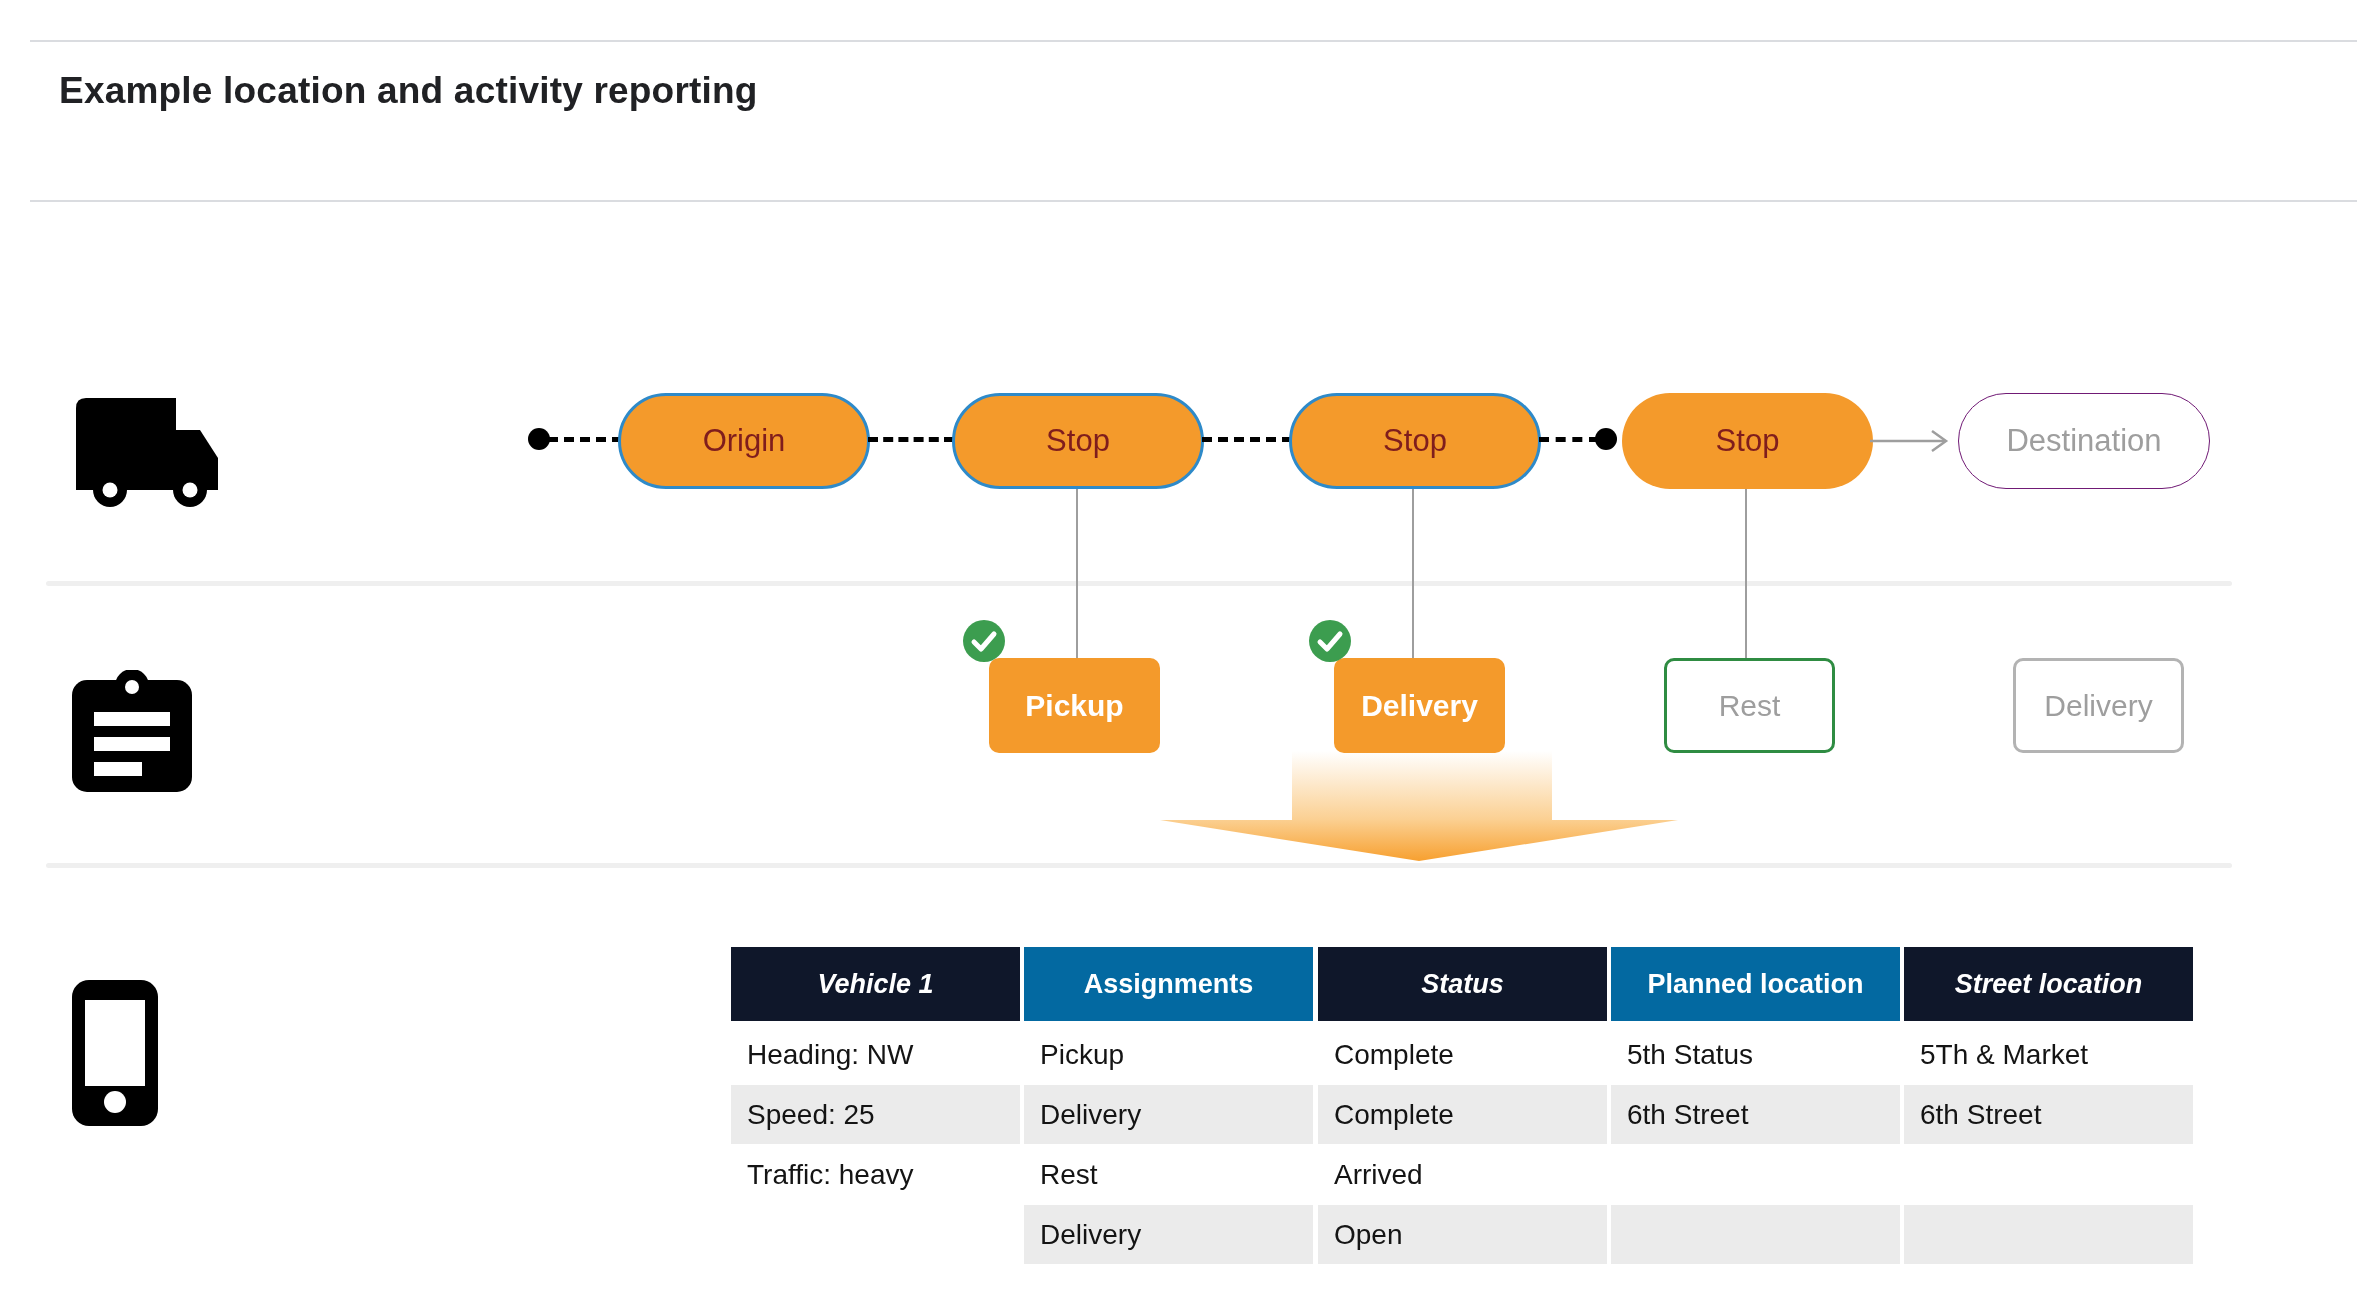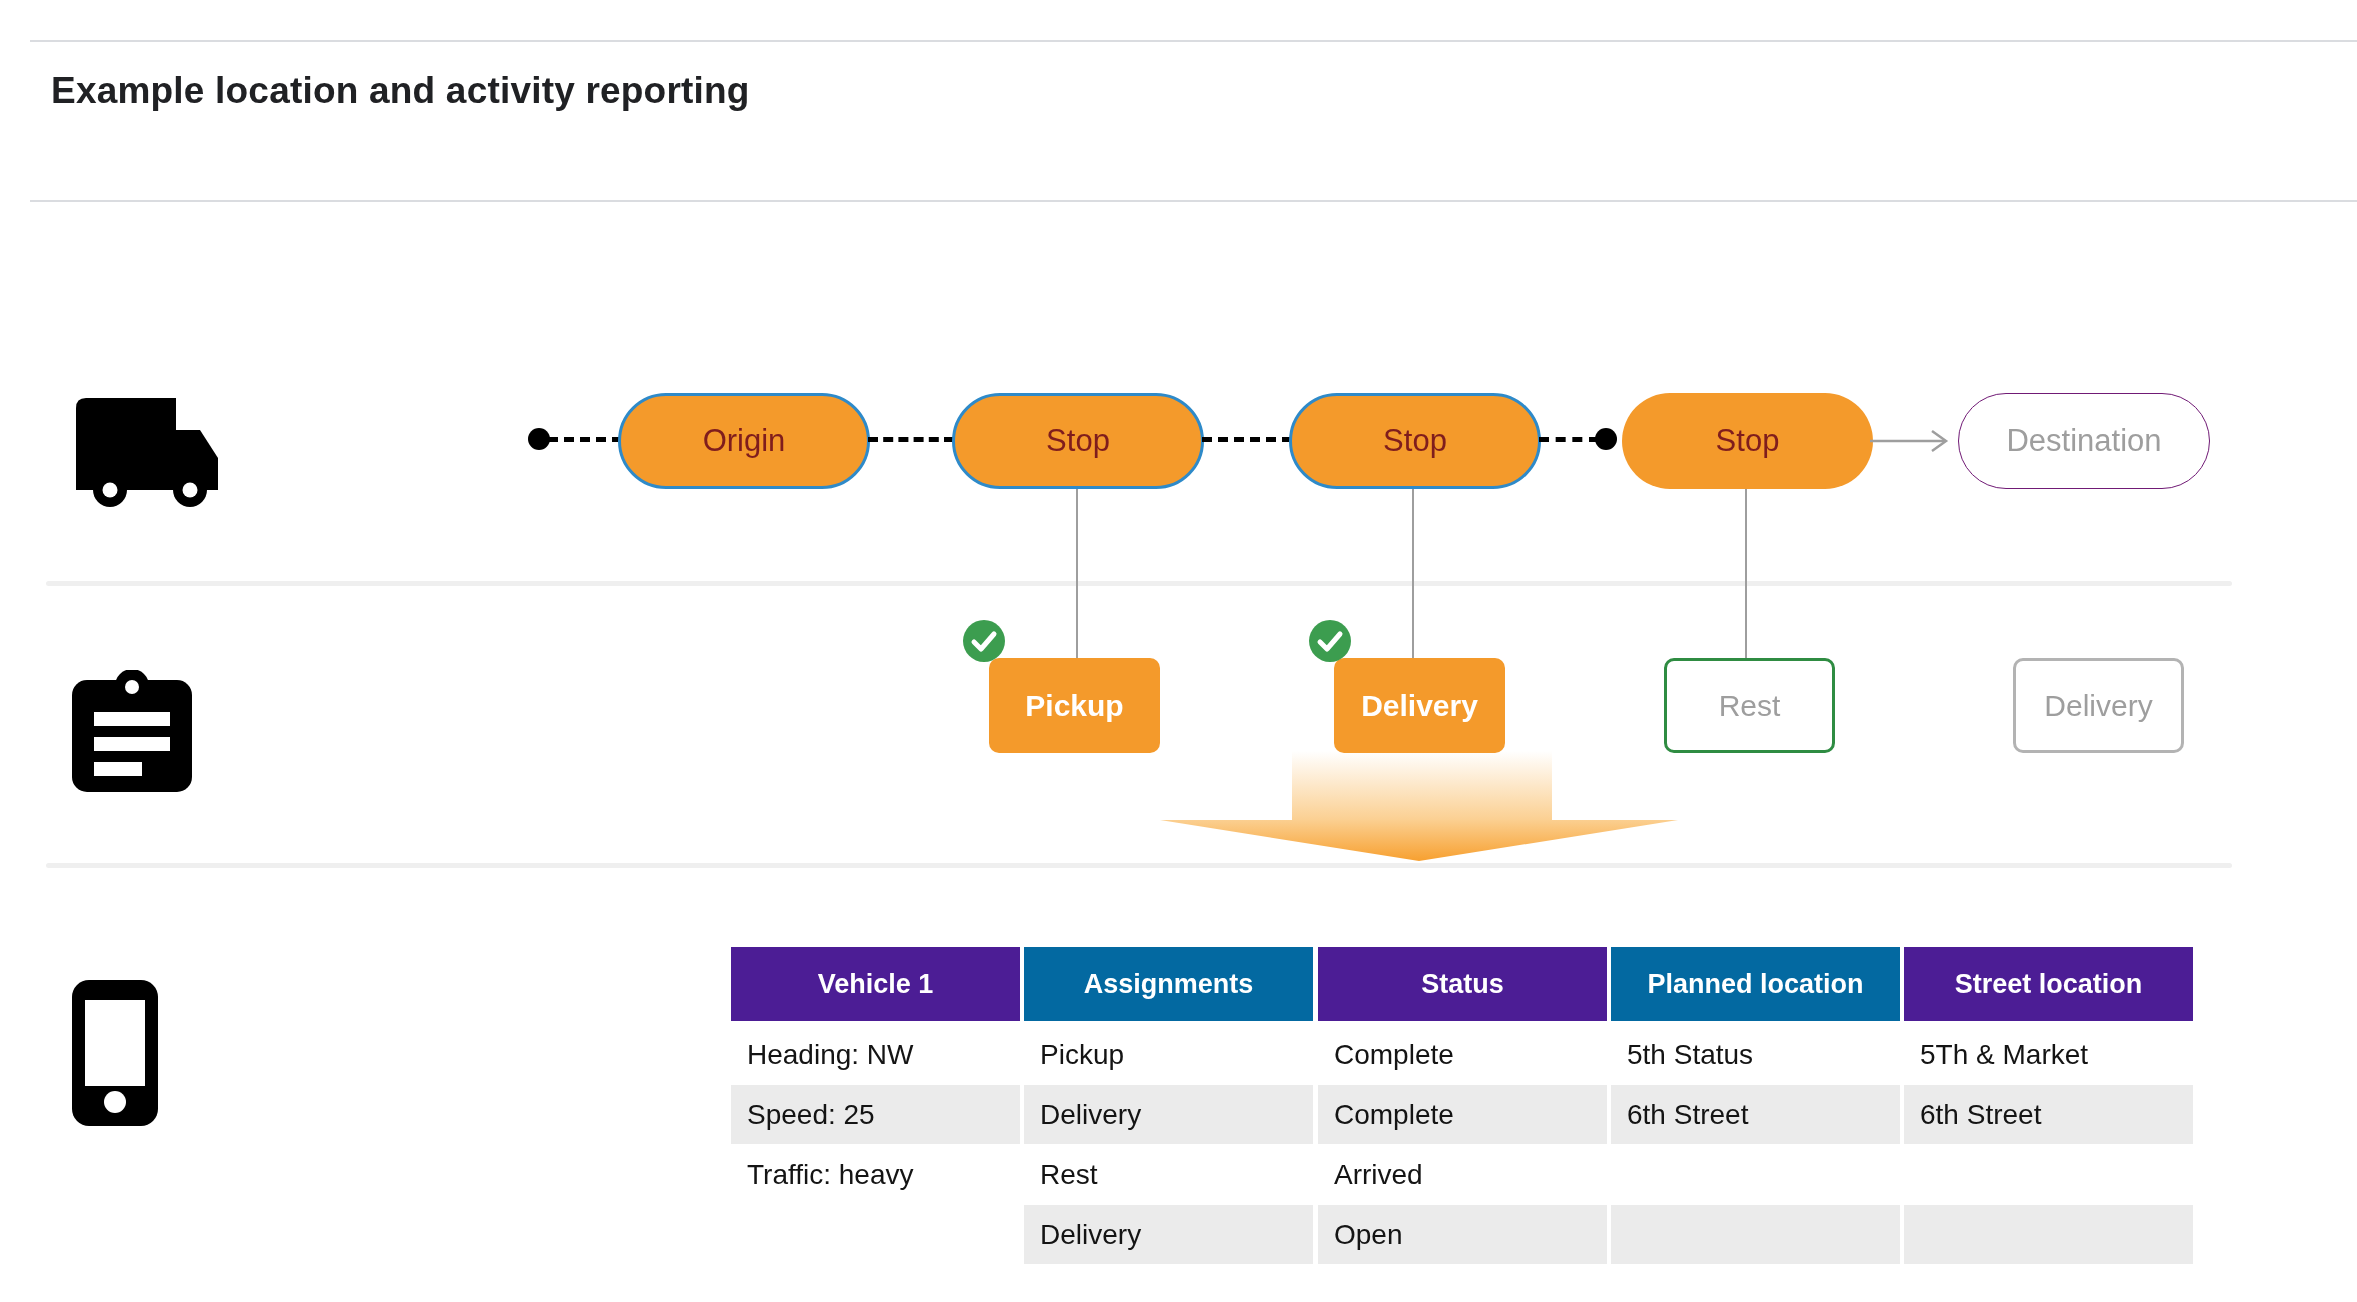--- a/index.html
+++ b/index.html
@@ -26,33 +26,33 @@
          align-items:center;justify-content:center;}
   .arrow-stem{width:260px;height:70px;
       background:linear-gradient(to bottom, rgba(255,255,255,0) 0%, rgba(251,207,144,0.55) 55%, #FBCF90 100%);}
   .arrow-head{width:518px;height:41px;
       background:linear-gradient(to bottom,#FBCF90 0%,#F7A030 100%);
       clip-path:polygon(0 0,100% 0,50% 100%);}
   .bar{width:1493px;height:71px;background:#267B3B;display:flex;align-items:center;
        justify-content:center;font-size:33px;font-weight:700;color:#fff;}
   .th{width:289px;height:74px;display:flex;align-items:center;justify-content:center;
       font-size:27px;font-weight:700;color:#fff;}
-  .th.med{background:#4c1d95;}
+  .th.med{background:#0f172a;font-style:italic;}
   .th.light{background:#0369a1;}
   .td{width:289px;height:59px;line-height:59px;box-sizing:border-box;padding-left:16px;
       font-size:28px;color:#141414;white-space:nowrap;overflow:hidden;}
   .td.g{background:#EBEBEB;}
 </style>
 </head>
 <body>
 
 <div id="stage">
 
   <div class="abs hairline" style="left:30px;top:40px;width:2327px;"></div>
-  <div class="abs title" style="left:51px;top:70px;">Example location and activity reporting</div>
+  <div class="abs title" style="left:59px;top:70px;">Example location and activity reporting</div>
   <div class="abs hairline" style="left:30px;top:200px;width:2327px;"></div>
 
   <div class="abs" style="left:72px;top:398px;">
     <svg width="146" height="110" viewBox="0 0 146 110">
       <path fill="#000" d="M14 0 L104 0 L104 92 L4 92 L4 10 Q4 0 14 0 Z"></path>
       <path fill="#000" d="M104 32 L128 32 L146 60 L146 92 L104 92 Z"></path>
       <circle cx="38" cy="92" r="17" fill="#000"></circle>
         <circle cx="38" cy="92" r="7.5" fill="#fff"></circle>
       <circle cx="118" cy="92" r="17" fill="#000"></circle>
         <circle cx="118" cy="92" r="7.5" fill="#fff"></circle>

